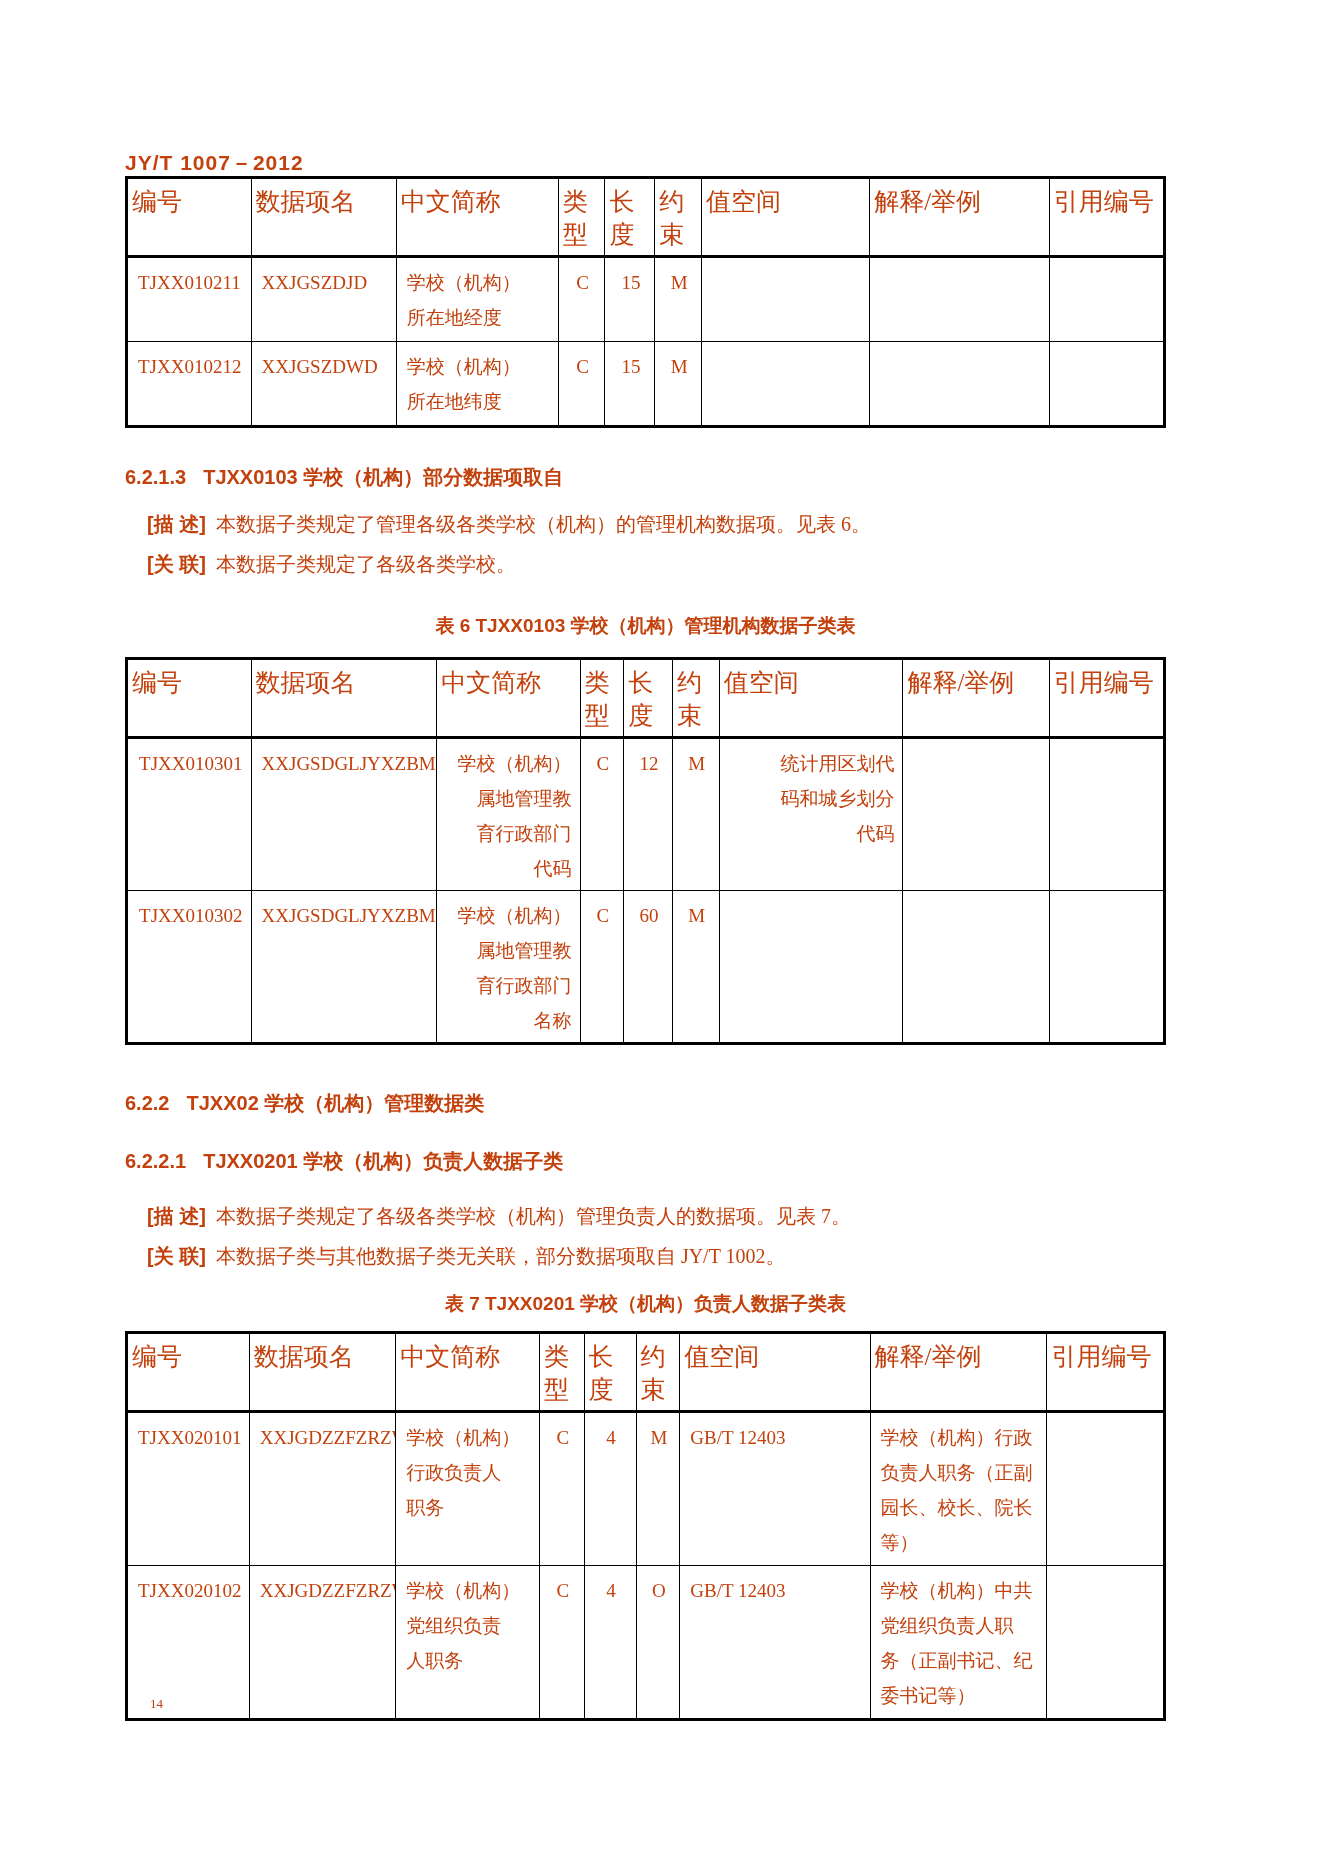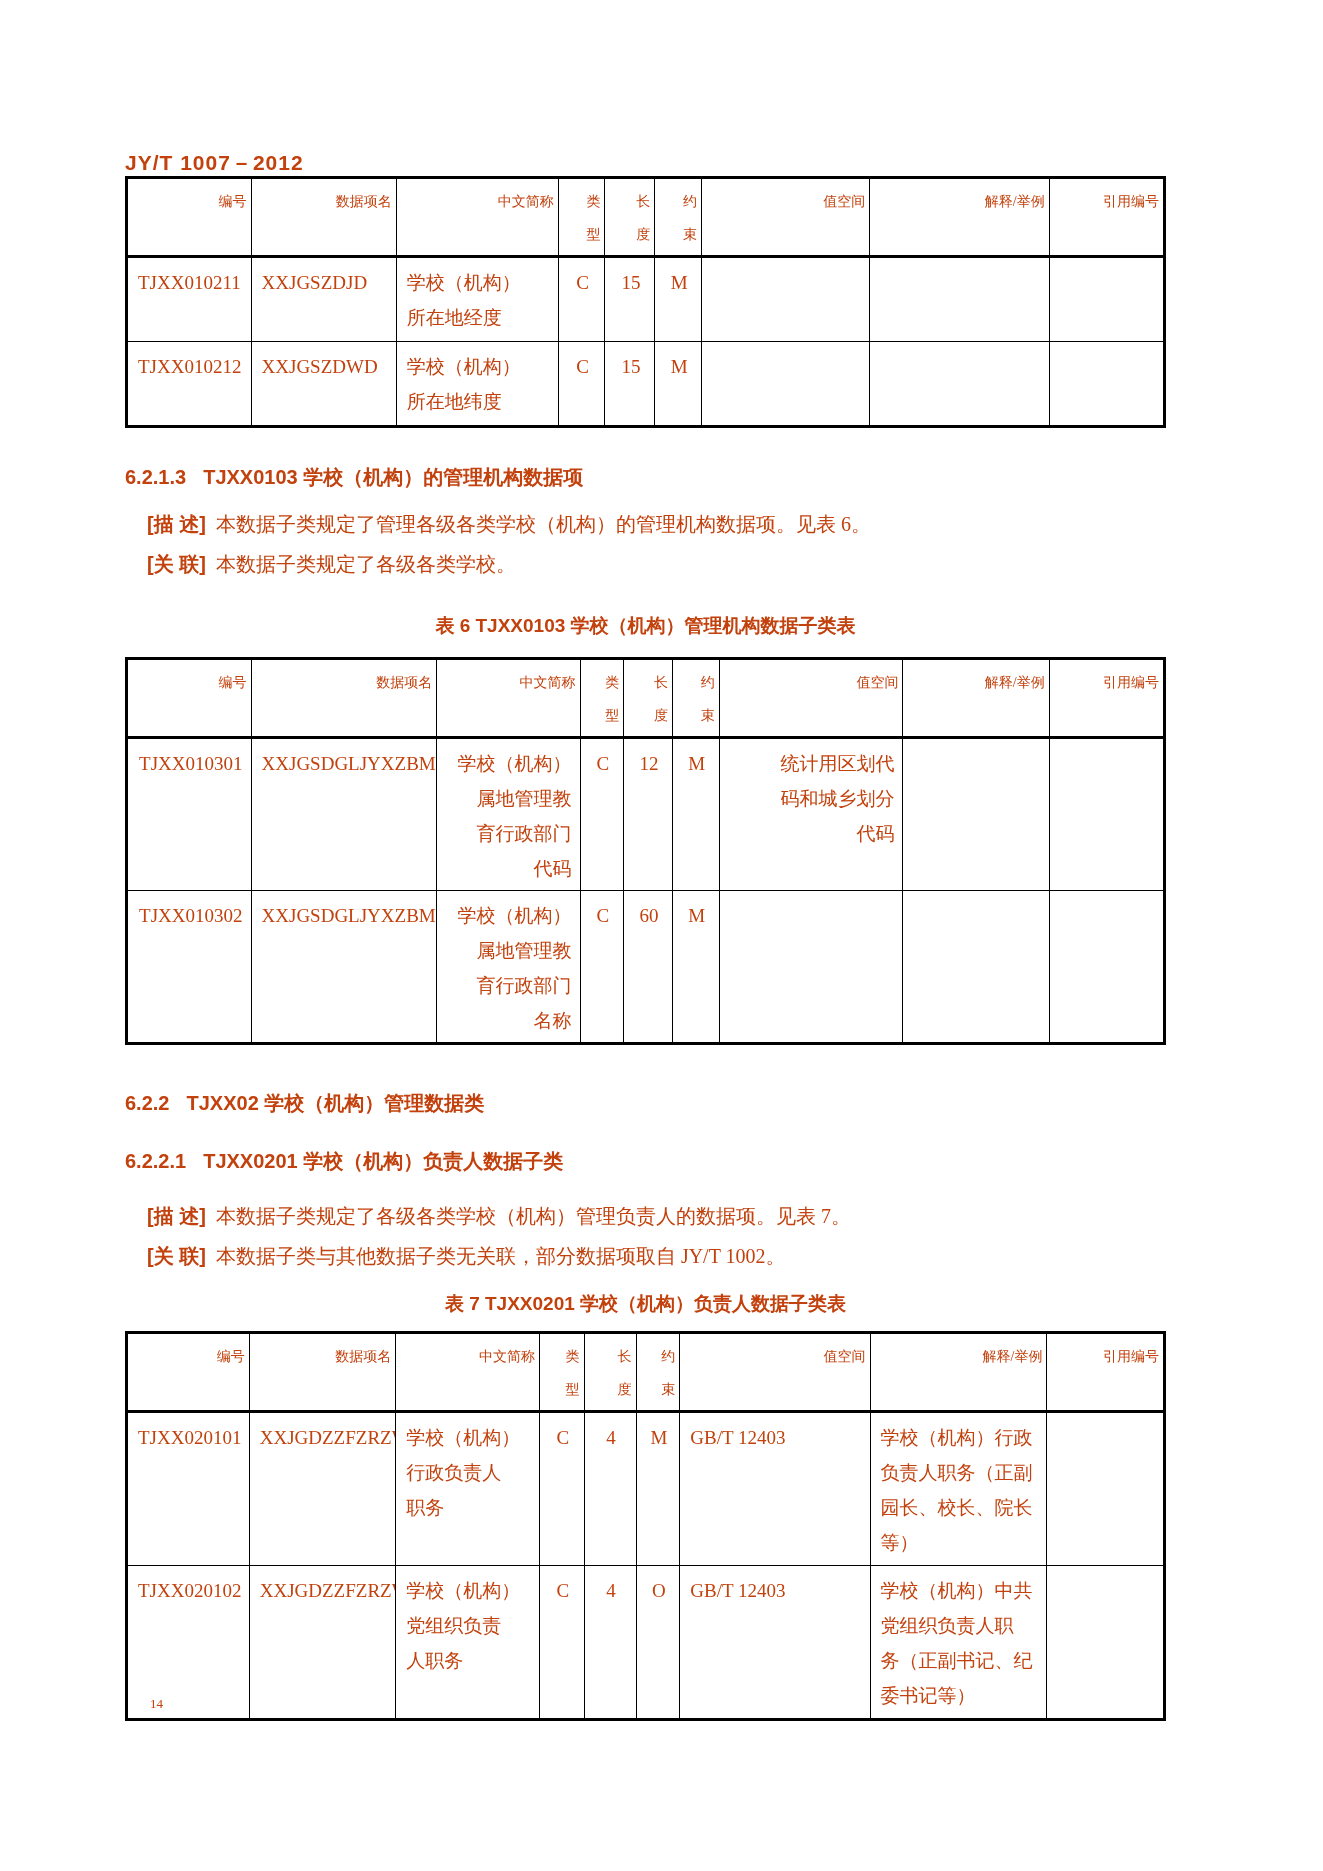--- a/index.html
+++ b/index.html
@@ -17,22 +17,22 @@
     font-weight:bold;font-size:21px;letter-spacing:1px;line-height:26px;
   }
 
   
   table.tbl{
     width:100%;border-collapse:collapse;table-layout:fixed;
     border:3px solid #000;margin-top:0;
   }
   table.tbl th{
     border:1.5px solid #000;border-bottom:3px solid #000;
-    font-weight:normal;font-size:14px;line-height:33px;
-    white-space:pre-line;text-align:right;vertical-align:top;
+    font-weight:normal;font-size:25px;line-height:33px;
+    white-space:pre-line;text-align:left;vertical-align:top;
     padding:6px 4px 4px 4px;height:60px;
   }
   table.tbl td{
     border:1.5px solid #000;
     font-size:19px;line-height:35px;vertical-align:top;
     padding:7px 8px 4px 10px;white-space:pre-line;overflow:hidden;
   }
   .tbl-t5 td{height:72px;}
   .tbl-t6 td{height:139px;text-align:right;}
   .tbl-t7 td{height:141px;}
@@ -147,21 +147,21 @@
           <td class="c-sm">C</td>
           <td class="c-sm">15</td>
           <td class="c-sm">M</td>
           <td class="c-vs"></td>
           <td class="c-ex"></td>
           <td class="c-ref"></td>
         </tr>
       </tbody>
     </table>
 
-    <h3 class="sec-heading h-6213"><span class="sec-num">6.2.1.3</span><span>TJXX0103 学校（机构）的管理机构数据项</span></h3>
+    <h3 class="sec-heading h-6213"><span class="sec-num">6.2.1.3</span><span>TJXX0103 学校（机构）部分数据项取自</span></h3>
 
     <p class="para para-first"><span class="p-label">[描 述]</span><span>本数据子类规定了管理各级各类学校（机构）的管理机构数据项。见表 6。</span></p>
     <p class="para"><span class="p-label">[关 联]</span><span>本数据子类规定了各级各类学校。</span></p>
 
     <div class="tbl-caption cap-6">表 6 TJXX0103 学校（机构）管理机构数据子类表</div>
 
     <table class="tbl tbl-t6">
       <colgroup>
           <col>
           <col>

